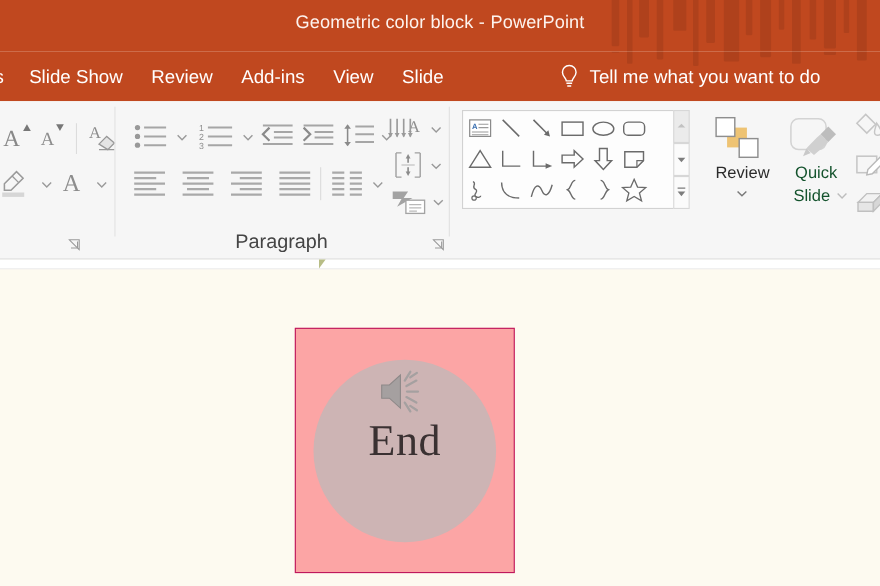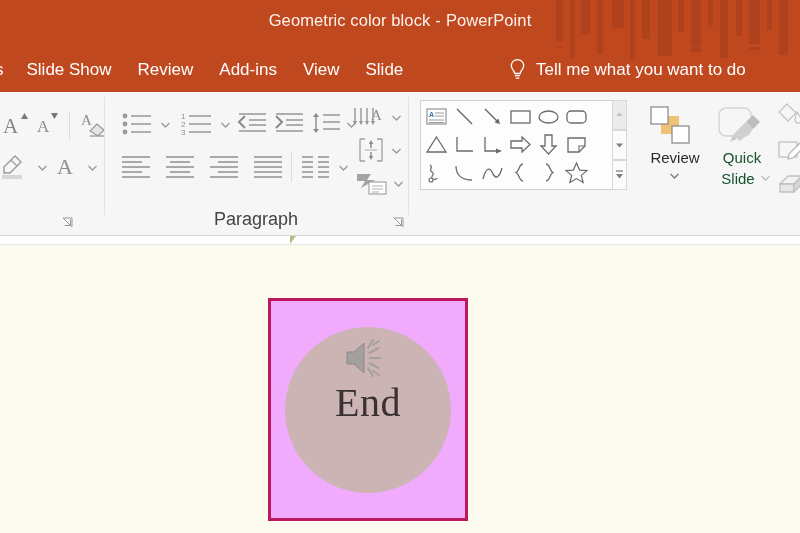--- a/index.html
+++ b/index.html
@@ -222,22 +222,22 @@
     position: relative;
     height: 289px;
     background: #fdfaf0;
   }
   .sq-shape {
     position: absolute;
     left: 268px;
     top: 53px;
     width: 200px;
     height: 223px;
-    background: #f0abfc;
-    border: 3px solid #be185d;
+    background: #fca5a5;
+    border: 1px solid #be185d;
     box-sizing: border-box;
   }
   .circle-shape {
     position: absolute;
     left: 50%;
     top: 50%;
     transform: translate(-50%, -50%);
     width: 166px;
     height: 166px;
     border-radius: 50%;

